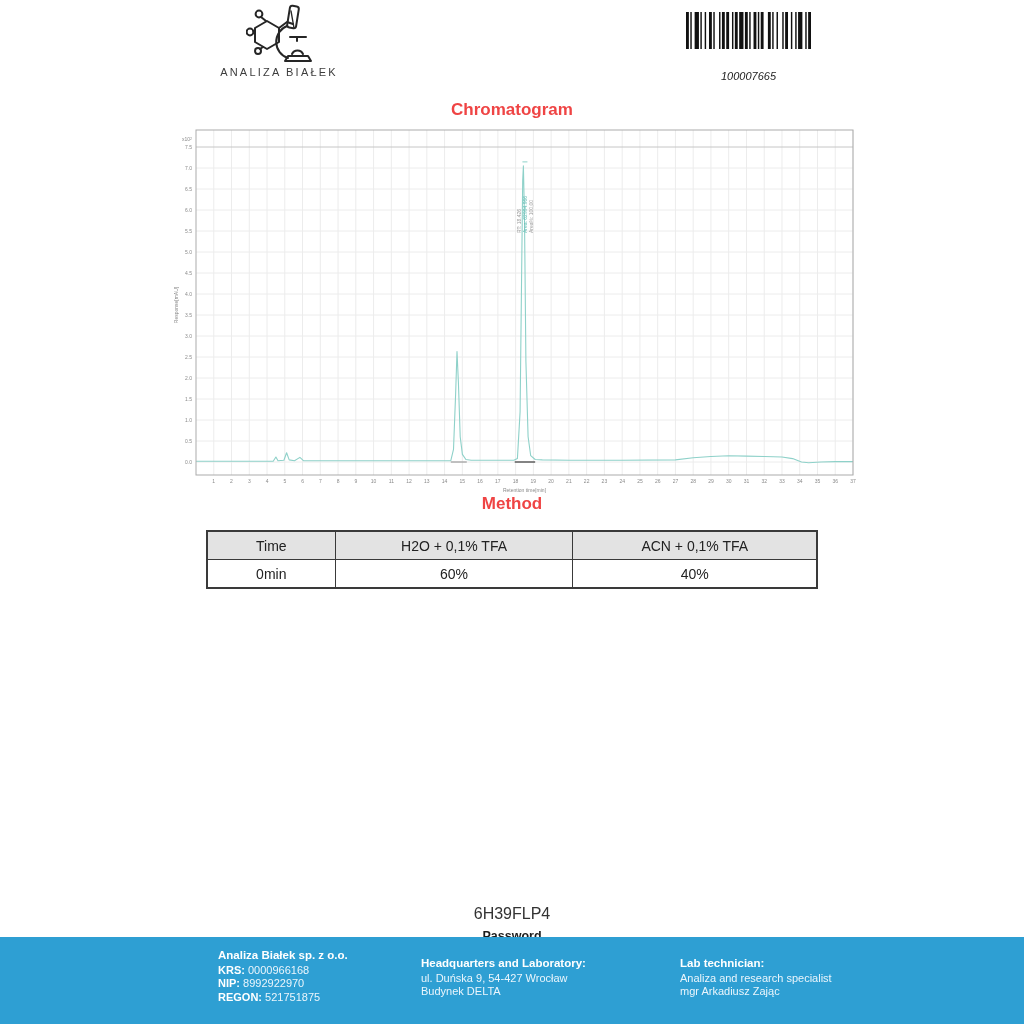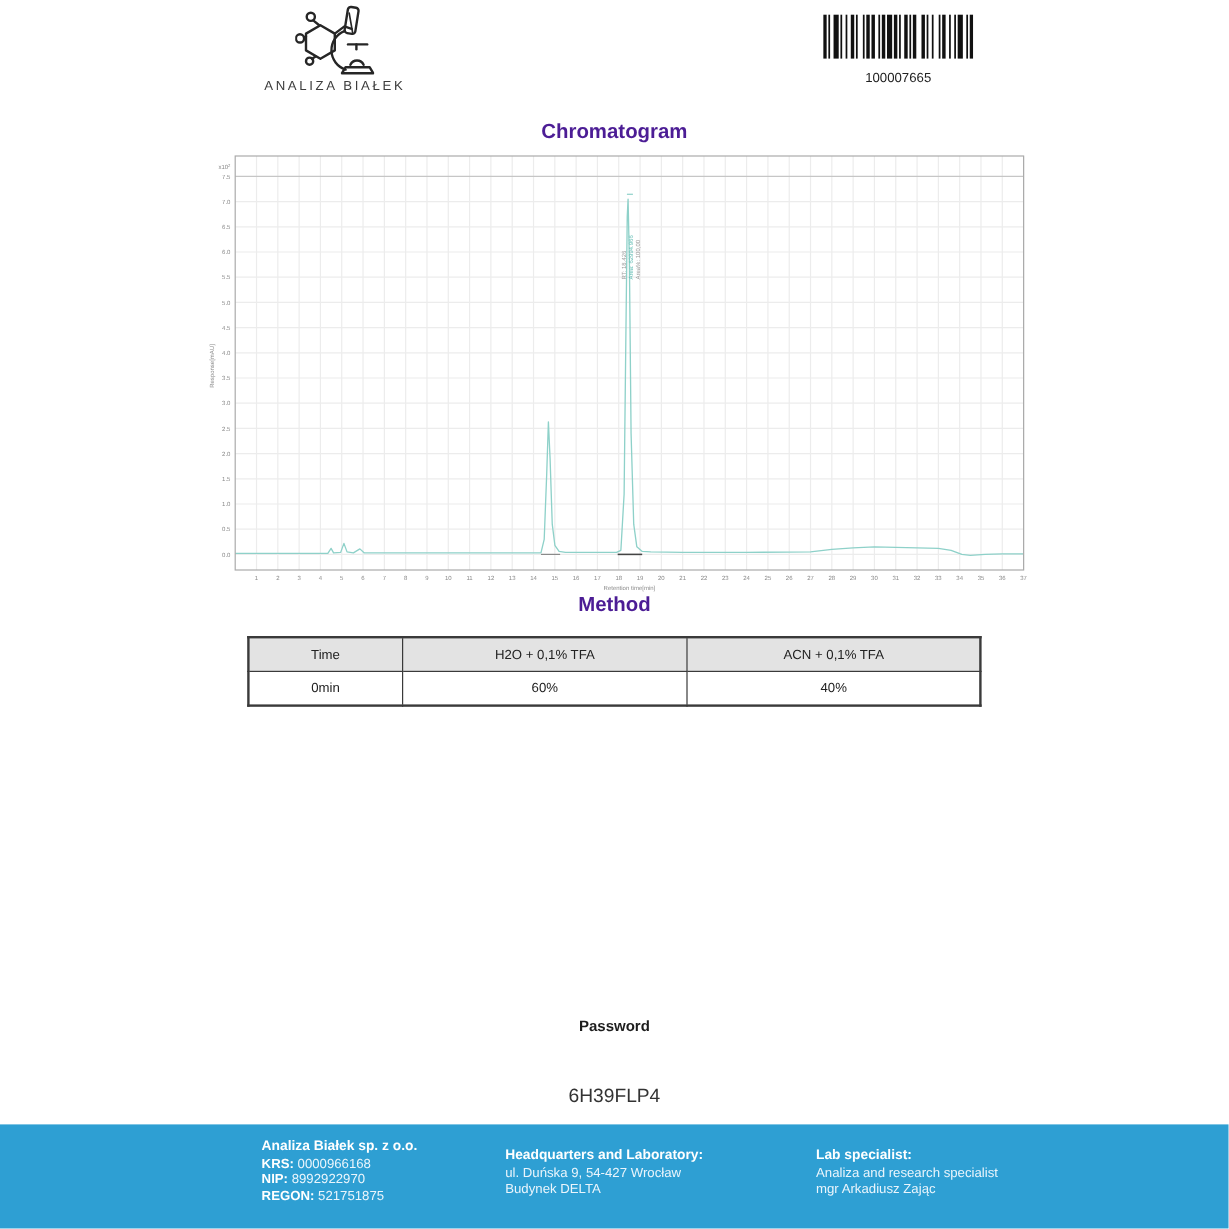--- a/index.html
+++ b/index.html
@@ -4,40 +4,40 @@
 <style>
   html,body{margin:0;padding:0;background:#ffffff;font-family:"Liberation Sans",sans-serif;}
   .page{position:relative;width:1024px;height:1024px;background:#fff;overflow:hidden;}
 
   
   .logo-wrap{position:absolute;left:196px;top:4px;width:166px;text-align:center;}
   .logo-icon{display:block;margin:0 auto;}
   .brand{margin-top:2px;font-size:11px;letter-spacing:2.2px;color:#3d3d3d;}
 
   .barcode-wrap{position:absolute;left:686px;top:12px;width:125px;text-align:center;}
-  .barcode-num{margin-top:5px;font-size:11px;color:#222;}
-
-  
-  .sec-title{position:absolute;left:0;right:0;text-align:center;font-size:17px;font-weight:700;color:#4c1d95;}
+  .barcode-num{margin-top:17px;font-size:11px;color:#222;font-style:italic;}
+
+  
+  .sec-title{position:absolute;left:0;right:0;text-align:center;font-size:17px;font-weight:700;color:#ef4444;}
   #title-chrom{top:100px;}
   #title-method{top:494px;}
 
   
   #chart-svg{position:absolute;left:170px;top:125px;}
 
   
   .tbl-wrap{position:absolute;left:206px;top:530px;width:612px;}
   table.method{width:100%;border-collapse:collapse;border:2px solid #3a3a3a;table-layout:fixed;}
   table.method th, table.method td{border:1px solid #3a3a3a;height:27px;text-align:center;
-    font-size:11px;color:#222;font-weight:400;padding:0;}
+    font-size:14px;color:#222;font-weight:400;padding:0;}
   table.method th{background:#e3e3e3;}
   table.method col.c1{width:21%;} table.method col.c2{width:39%;} table.method col.c3{width:40%;}
 
   
-  .pwd-label{position:absolute;left:0;right:0;top:848px;text-align:center;font-size:12.5px;font-weight:700;color:#1d1d1d;}
+  .pwd-label{position:absolute;left:0;right:0;top:929px;text-align:center;font-size:12.5px;font-weight:700;color:#1d1d1d;}
   .pwd-value{position:absolute;left:0;right:0;top:905px;text-align:center;font-size:16px;color:#333;}
 
   
   .footer{position:absolute;left:0;right:0;top:937px;bottom:0;background:#2e9fd3;color:#fff;}
   .fcol{position:absolute;font-size:11px;line-height:13.5px;}
   .fcol .ft{font-weight:700;font-size:11.5px;margin-bottom:1px;}
   .fcol .lbl{font-weight:700;}
   .fcol .val{color:#eaf5fc;}
   #fcol1{left:218px;top:12px;}
   #fcol2{left:421px;top:20px;}
@@ -262,19 +262,19 @@
       <div><span class="lbl">KRS:</span> <span class="val">0000966168</span></div>
       <div><span class="lbl">NIP:</span> <span class="val">8992922970</span></div>
       <div><span class="lbl">REGON:</span> <span class="val">521751875</span></div>
     </div>
     <div class="fcol" id="fcol2">
       <div class="ft">Headquarters and Laboratory:</div>
       <div class="val">ul. Duńska 9, 54-427 Wrocław</div>
       <div class="val">Budynek DELTA</div>
     </div>
     <div class="fcol" id="fcol3">
-      <div class="ft">Lab specialist:</div>
+      <div class="ft">Lab technician:</div>
       <div class="val">Analiza and research specialist</div>
       <div class="val">mgr Arkadiusz Zając</div>
     </div>
   </div>
 
 </div>
 
 </body></html>

